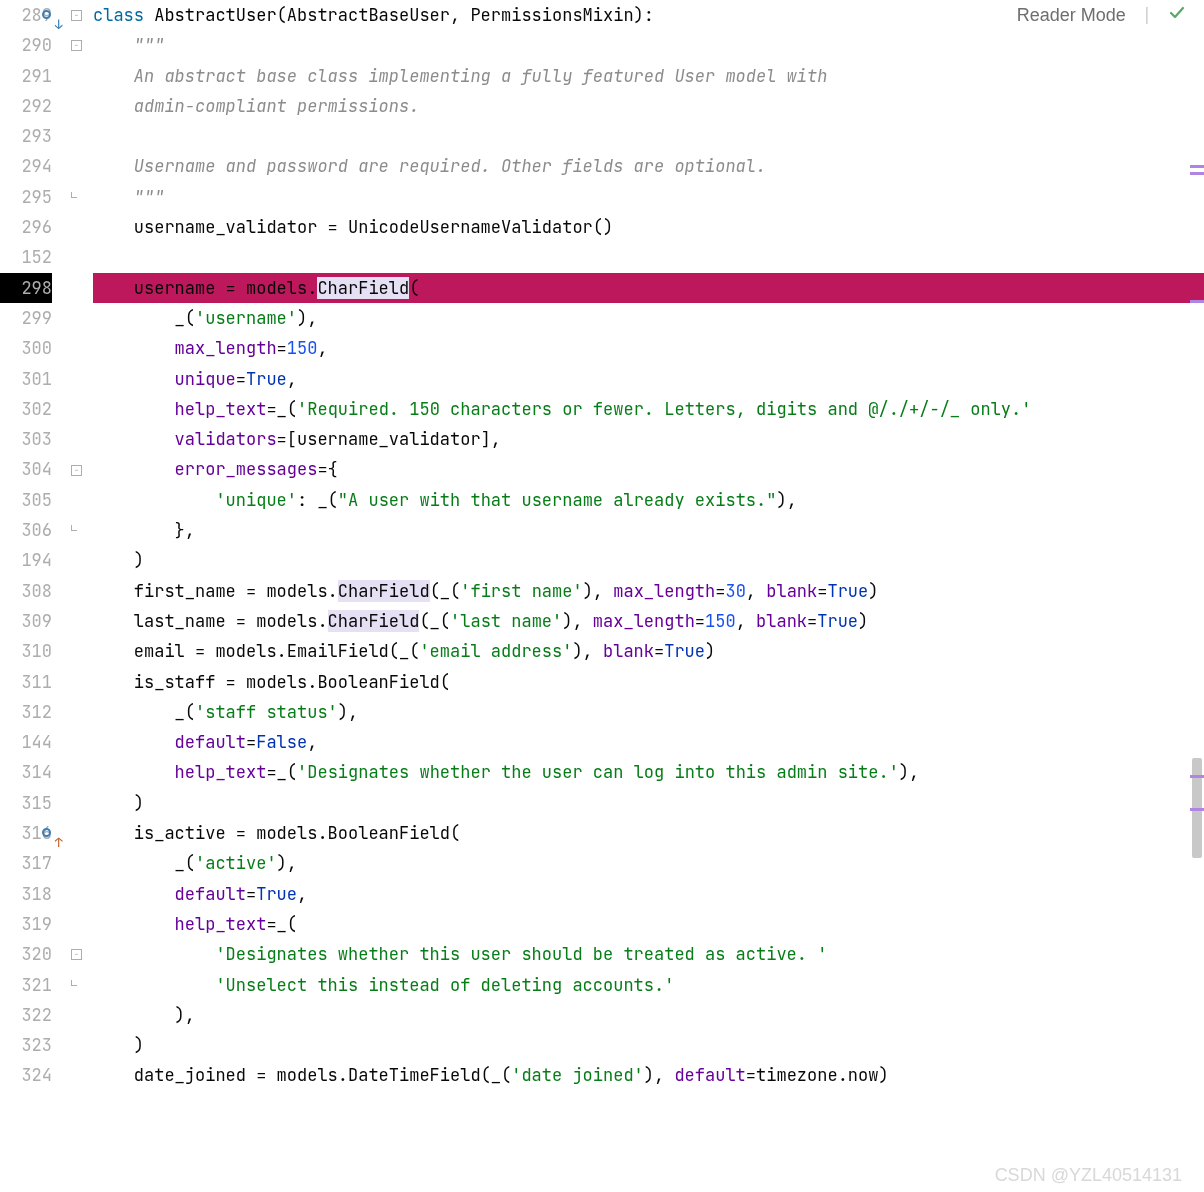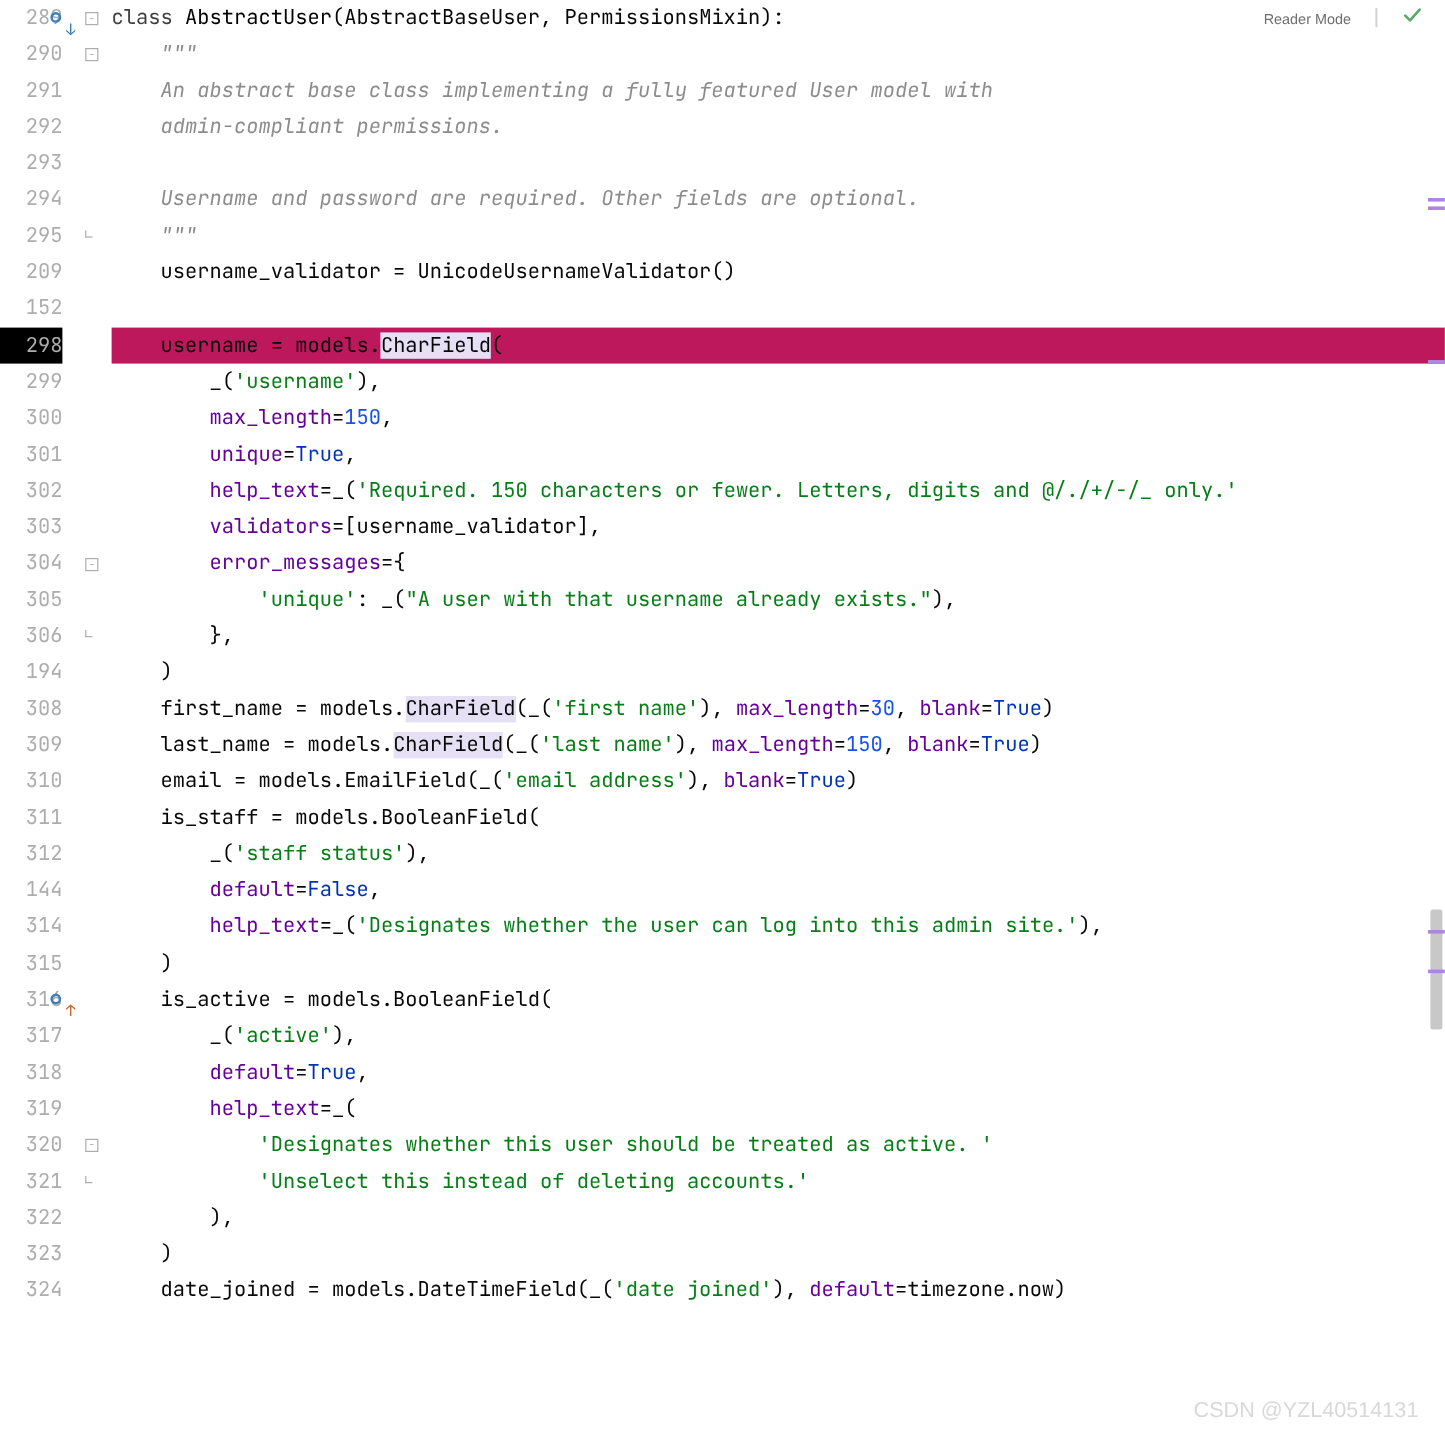--- a/index.html
+++ b/index.html
@@ -112,41 +112,41 @@
       padding-left: 8px;
       white-space: pre;
       position: relative;
     }
     .code-line {
       height: 30.3px;
     }
     .code-line.highlighted {
       background: #be185d;
     }
-    .kw { color: #404040; text-align: center; }
+    .kw { color: #0369a1; text-align: center; }
     .cls { color: #000000; }
     .str { color: #067d17; }
     .num { color: #1750eb; }
     .param { color: #660099; }
     .builtin { color: #0033b3; }
     .comment { color: #8c8c8c; font-style: italic; }
     .op { color: #080808; }
     .hl-purple { background: #e6e0f5; }
     .top-right {
       position: absolute;
       top: 4px;
       right: 18px;
       display: flex;
       align-items: center;
       gap: 16px;
       z-index: 10;
     }
     .reader-mode {
       color: #6e6e6e;
-      font-size: 12px;
+      font-size: 18px;
       font-family: -apple-system, sans-serif;
     }
     .checkmark {
       color: #59a869;
       font-size: 18px;
     }
     .divider {
       color: #d0d0d0;
     }
     .scrollbar {
@@ -197,21 +197,21 @@
 <div class="editor-container">
   <div class="gutter">
     <div class="line-numbers" id="line-numbers">
         <div class="line-number">289<div class="gutter-marker circle arrow-down"></div></div>
         <div class="line-number">290</div>
         <div class="line-number">291</div>
         <div class="line-number">292</div>
         <div class="line-number">293</div>
         <div class="line-number">294</div>
         <div class="line-number">295</div>
-        <div class="line-number">209</div>
+        <div class="line-number">296</div>
         <div class="line-number">152</div>
         <div class="line-number highlighted">298</div>
         <div class="line-number">299</div>
         <div class="line-number">300</div>
         <div class="line-number">301</div>
         <div class="line-number">302</div>
         <div class="line-number">303</div>
         <div class="line-number">304</div>
         <div class="line-number">305</div>
         <div class="line-number">306</div>

